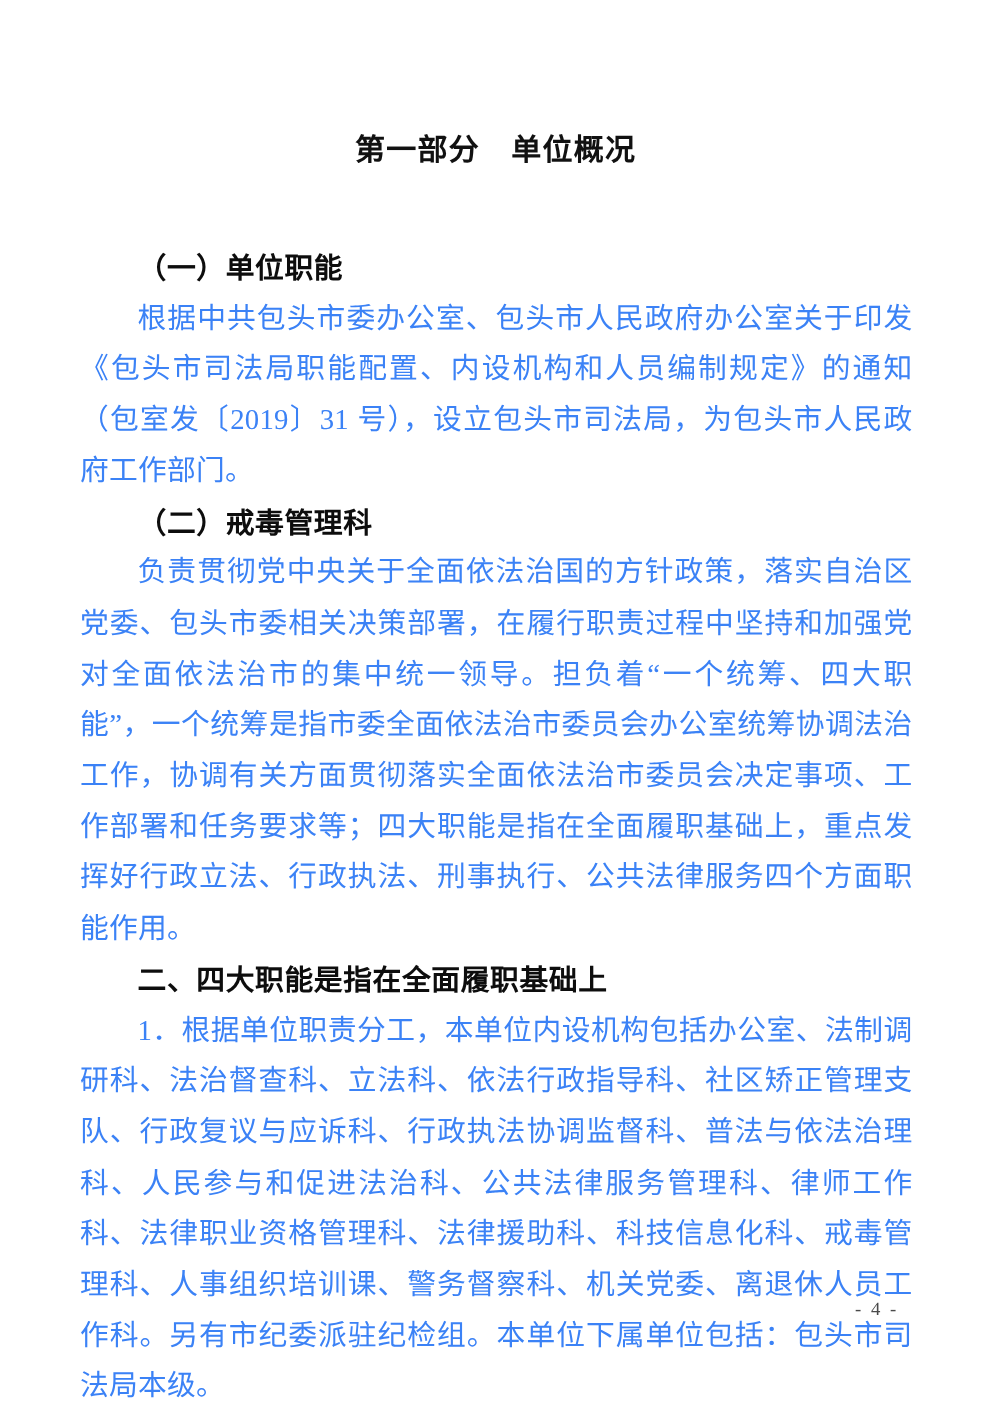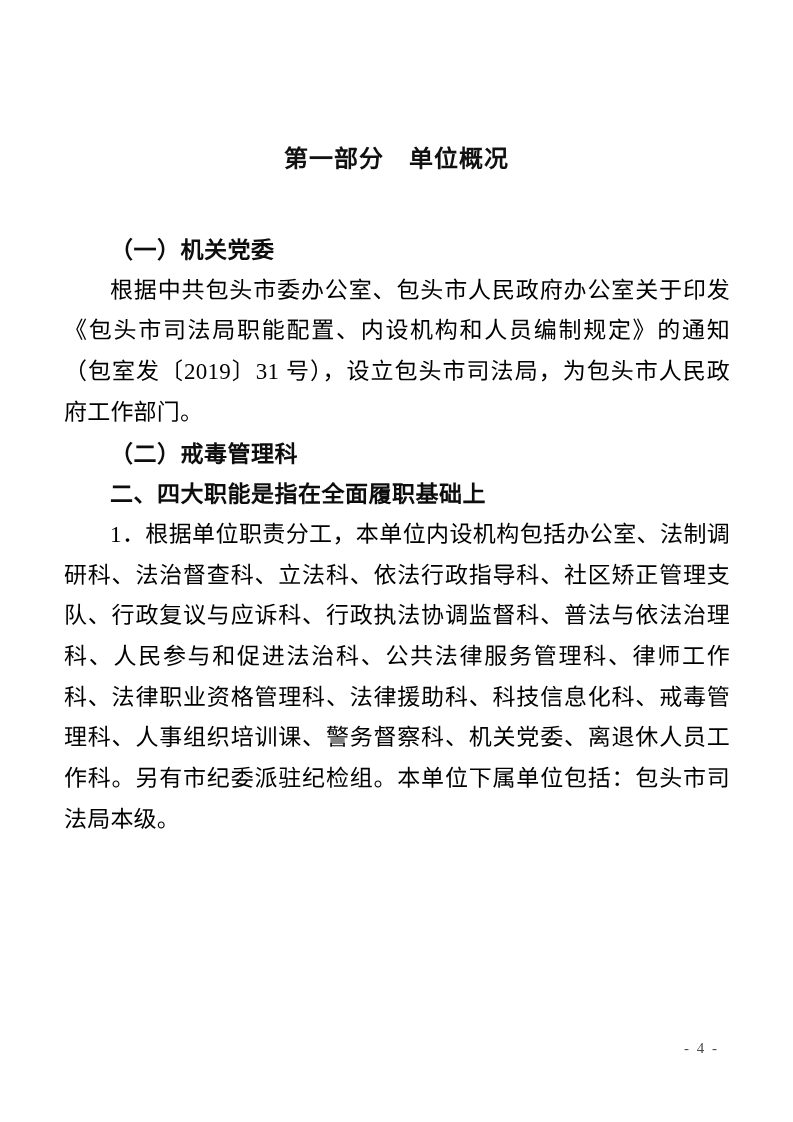--- a/index.html
+++ b/index.html
@@ -12,47 +12,46 @@
     width: 793px;
     height: 1122px;
     background: #ffffff;
     overflow: hidden;
     color: #141414;
     font-family: "Liberation Serif", serif;
   }
   .doc-title {
     padding-top: 106px;
     text-align: center;
-    font-family: Liberation Serif, serif;
+    font-family: Liberation Mono, monospace;
     font-size: 24px;
     font-weight: bold;
     line-height: 34px;
     letter-spacing: 1px;
     color: #111111;
-    margin-top: 36px;
   }
   .content {
     margin: 54px 63px 0 64px; 
   }
   .block {
     margin: 0;
     font-size: 23px;
     line-height: 40.7px;
   }
   .h1-block, .sub-block {
     font-family: "Liberation Sans", sans-serif;
     font-weight: bold;
     color: #0d0d0d;
     text-indent: 2em;
     letter-spacing: 0.5px;
   }
   .para-block {
     font-family: "Liberation Serif", serif;
     font-weight: normal;
-    color: #000000;
+    color: #3b82f6;
     text-align: justify;
     text-justify: inter-ideograph;
     text-indent: 2em;
     letter-spacing: 0.2px;
   }
   .page-number {
     position: absolute;
     top: 1040px;
     right: 74px;
     font-family: "Liberation Serif", serif;
@@ -64,26 +63,27 @@
 </head>
 <body>
 
 <div class="page">
 
   <div class="doc-title">第一部分　单位概况</div>
 
   <div class="content">
 
 
-    <div class="block sub-block">（一）机关党委</div>
+    <div class="block sub-block">（一）单位职能</div>
 
     <p class="block para-block">根据中共包头市委办公室、包头市人民政府办公室关于印发《包头市司法局职能配置、内设机构和人员编制规定》的通知（包室发〔2019〕31 号），设立包头市司法局，为包头市人民政府工作部门。</p>
 
     <div class="block sub-block">（二）戒毒管理科</div>
 
+    <p class="block para-block">负责贯彻党中央关于全面依法治国的方针政策，落实自治区党委、包头市委相关决策部署，在履行职责过程中坚持和加强党对全面依法治市的集中统一领导。担负着“一个统筹、四大职能”，一个统筹是指市委全面依法治市委员会办公室统筹协调法治工作，协调有关方面贯彻落实全面依法治市委员会决定事项、工作部署和任务要求等；四大职能是指在全面履职基础上，重点发挥好行政立法、行政执法、刑事执行、公共法律服务四个方面职能作用。</p>
 
     <div class="block h1-block">二、四大职能是指在全面履职基础上</div>
 
     <p class="block para-block">1．根据单位职责分工，本单位内设机构包括办公室、法制调研科、法治督查科、立法科、依法行政指导科、社区矫正管理支队、行政复议与应诉科、行政执法协调监督科、普法与依法治理科、人民参与和促进法治科、公共法律服务管理科、律师工作科、法律职业资格管理科、法律援助科、科技信息化科、戒毒管理科、人事组织培训课、警务督察科、机关党委、离退休人员工作科。另有市纪委派驻纪检组。本单位下属单位包括：包头市司法局本级。</p>
 
   </div>
 
   <div class="page-number">- 4 -</div>
 
 </div>

